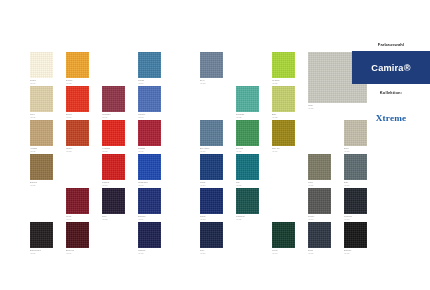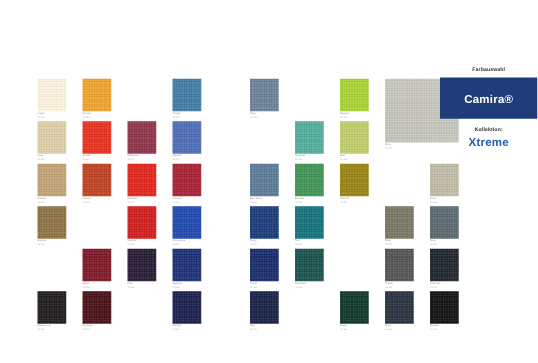--- a/index.html
+++ b/index.html
@@ -4,21 +4,21 @@
 <title>Camira Xtreme Farbauswahl</title>
 <style>
   html,body{margin:0;padding:0;}
   body{
     width:430px;height:290px;
     background:#ffffff;
     font-family:"Liberation Sans", sans-serif;
     overflow:hidden;
     position:relative;
   }
-  #page{position:absolute;left:0;top:17px;width:430px;height:268px;background:#fff;}
+  #page{position:absolute;left:0;top:6px;width:430px;height:268px;background:#fff;}
 
   
   .grid{position:absolute;}
   .cell{position:absolute;}
   .chip{
     width:100%;height:100%;
     box-sizing:border-box;
     background-clip:padding-box;
   }
   .chip::after{
@@ -79,26 +79,27 @@
   }
   .info-kicker2{
     margin-top:6px;
     text-align:center;
     font-size:4.1px;
     font-weight:bold;
     color:#2d2d2d;
     letter-spacing:.12px;
   }
   .collection{
-    margin-top:3px;
+    margin-top:18px;
     text-align:center;
     font-size:9.2px;
     font-weight:bold;
     color:#1f5fa8;
     letter-spacing:.2px;
+    font-family:Liberation Serif, serif;
   }
 </style>
 </head>
 <body>
 
 <div id="page">
 
   <div class="grid" id="left-grid" style="left: 0px; top: 0px; width: 430px; height: 290px;">
       <div class="cell" style="left: 30px; top: 46px; width: 23px; height: 26px;">
         <div class="chip" style="position: absolute; inset: 0px; background: rgb(252, 245, 224);"></div>

